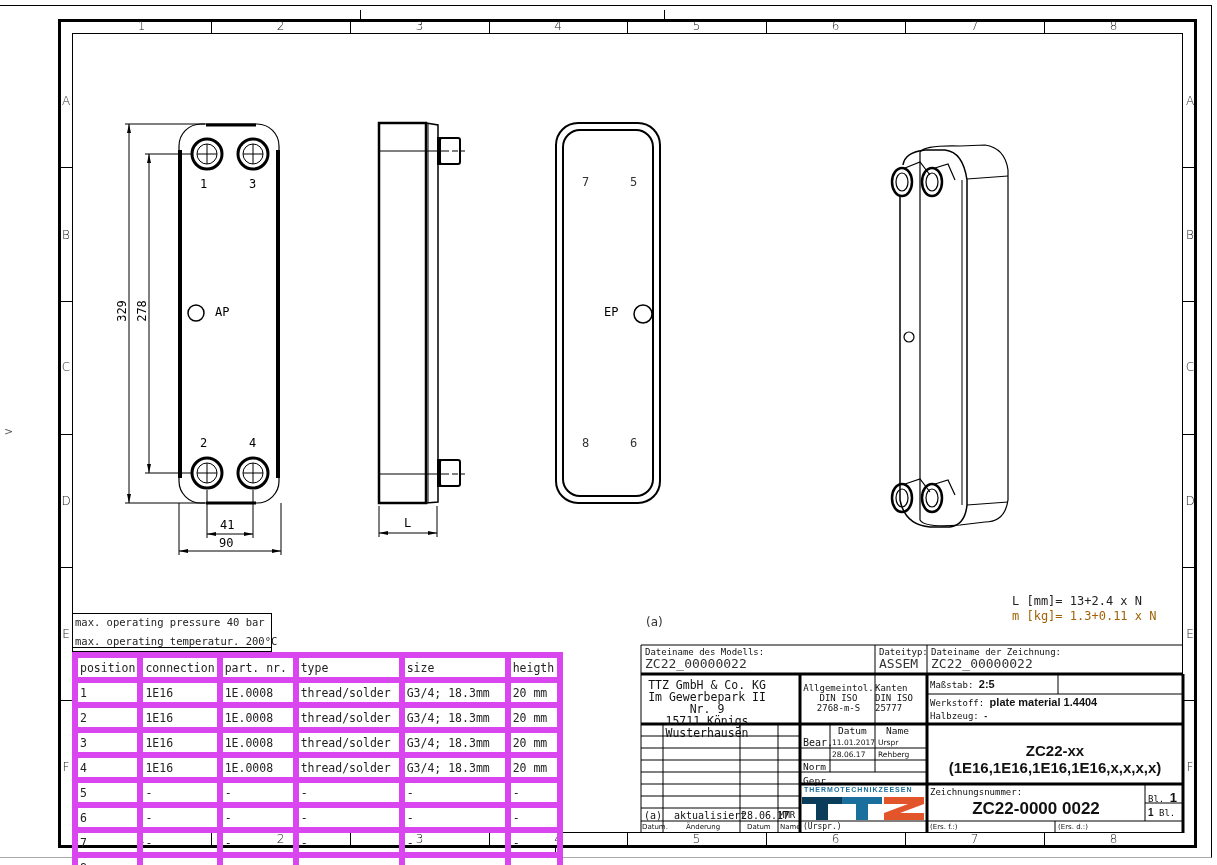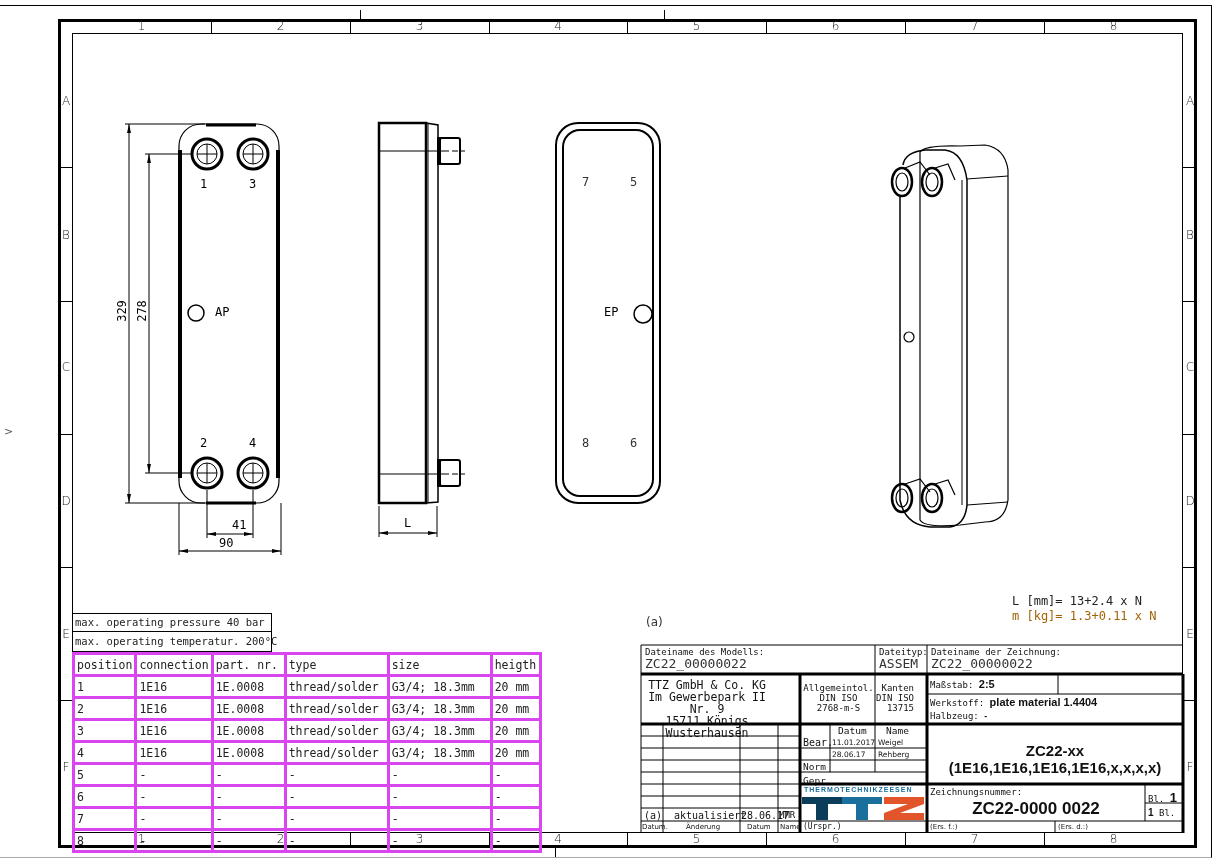--- a/index.html
+++ b/index.html
@@ -6,21 +6,21 @@
   body { width:1217px; height:865px; position:relative; overflow:hidden; font-family:"DejaVu Sans", sans-serif; color:#000; }
   .abs { position:absolute; }
   .sheet { position:absolute; left:0; top:5px; width:1212px; height:853px; border-top:1px solid #000; border-right:1px solid #000; border-bottom:1px solid #aaa; box-sizing:border-box; }
   .frame-outer { position:absolute; left:58px; top:19px; width:1139px; height:829px; border:3px solid #000; box-sizing:border-box; }
   .frame-inner { position:absolute; left:72px; top:33px; width:1111px; height:800px; border:1px solid #000; box-sizing:border-box; }
   .gl { font-family:"DejaVu Sans", sans-serif; font-size:12px; font-weight:200; color:#222; position:absolute; text-align:center; }
   .tick-v { position:absolute; width:1px; background:#000; }
   .tick-h { position:absolute; height:1px; background:#000; }
   .svgdraw { position:absolute; left:0; top:0; }
   table.parts { position:absolute; border-collapse:collapse; font-family:"DejaVu Sans Mono", monospace; font-size:11.5px; }
-  table.parts td { border:3px solid #d946ef; padding:0 2px; height:19px; white-space:nowrap; color:#222; }
+  table.parts td { border:6px solid #d946ef; padding:0 2px; height:19px; white-space:nowrap; color:#222; }
   .cond { position:absolute; border:1px solid #000; font-family:"DejaVu Sans Mono", monospace; font-size:10.5px; padding:0 2px; box-sizing:border-box; white-space:nowrap; color:#222; }
   .tb { position:absolute; font-family:"DejaVu Sans", sans-serif; color:#111; }
   .small { font-size:9px; font-family:"DejaVu Sans Mono", monospace;text-align:center; }
   .mono { font-family:"DejaVu Sans Mono", monospace; }
   .bold { font-weight:bold; font-family:"Liberation Sans", sans-serif; }
 </style>
 </head>
 <body>
 
 <div class="sheet"></div>
@@ -231,36 +231,36 @@
   </g>
 </svg>
 
 <div class="abs mono" style="left:200px;top:177px;font-size:12px;">1</div>
 <div class="abs mono" style="left:249px;top:177px;font-size:12px;">3</div>
 <div class="abs mono" style="left:200px;top:436px;font-size:12px;">2</div>
 <div class="abs mono" style="left:249px;top:436px;font-size:12px;">4</div>
 <div class="abs mono" style="left:215px;top:305px;font-size:12px;">AP</div>
 <div class="abs mono" style="left:107px;top:304px;font-size:12px;transform:rotate(-90deg);transform-origin:center;width:30px;text-align:center;">329</div>
 <div class="abs mono" style="left:127px;top:304px;font-size:12px;transform:rotate(-90deg);transform-origin:center;width:30px;text-align:center;">278</div>
-<div class="abs mono" style="left:232px;top:518px;font-size:12px;">41</div>
+<div class="abs mono" style="left:220px;top:518px;font-size:12px;">41</div>
 <div class="abs mono" style="left:219px;top:536px;font-size:12px;">90</div>
 
 <div class="abs mono" style="left:404px;top:516px;font-size:12px;">L</div>
 
 <div class="abs mono" style="left:582px;top:175px;font-size:12px;color:#333;">7</div>
 <div class="abs mono" style="left:630px;top:175px;font-size:12px;color:#333;">5</div>
 <div class="abs mono" style="left:582px;top:436px;font-size:12px;color:#333;">8</div>
 <div class="abs mono" style="left:630px;top:436px;font-size:12px;color:#333;">6</div>
 <div class="abs mono" style="left:604px;top:305px;font-size:12px;">EP</div>
 
 <div class="abs mono" style="left:1012px;top:594px;font-size:12px;color:#222;">L [mm]= 13+2.4 x N</div>
 <div class="abs mono" style="left:1012px;top:609px;font-size:12px;color:#a16207;">m [kg]= 1.3+0.11 x N</div>
 <div class="abs" style="left:646px;top:615px;font-size:12px;color:#333;">(a)</div>
 
-<div class="cond" style="left:72px;top:613px;width:200px;height:19px;line-height:17px;">max. operating pressure 40 bar</div>
+<div class="cond" style="left:72px;top:613px;width:200px;height:35px;line-height:17px;">max. operating pressure 40 bar</div>
 <div class="cond" style="left:72px;top:632px;width:200px;height:20px;line-height:18px;border-top:none;">max. operating temperatur. 200°C</div>
 
 <table class="parts" style="left:72px;top:652px;">
   <tbody>
       <tr>
     <td style="width:52px">position</td>
     <td style="width:66px">connection</td>
     <td style="width:66px">part. nr.</td>
     <td style="width:96px">type</td>
     <td style="width:96px">size</td>
@@ -343,44 +343,44 @@
 <div class="tb mono" style="left:641px;top:679px;width:132px;text-align:center;font-size:11.5px;line-height:12px;">
   <div>TTZ GmbH &amp; Co. KG</div>
   <div>Im Gewerbepark II Nr. 9</div>
   <div>15711 Königs Wusterhausen</div>
 </div>
 <div class="tb small" style="left:802px;top:683px;width:73px;text-align:center;line-height:10px;">
   <div>Allgemeintol.</div>
   <div>DIN ISO</div>
   <div>2768-m-S</div>
 </div>
-<div class="tb small" style="left:875px;top:683px;width:39px;text-align:right;line-height:10px;">
+<div class="tb small" style="left:875px;top:683px;width:39px;text-align:left;line-height:10px;">
   <div>Kanten</div>
   <div>DIN ISO</div>
-  <div>13715</div>
+  <div>25777</div>
 </div>
 
 <div class="tb small" style="left:930px;top:678px;">
   <span>Maßstab:</span>
   <span class="bold" style="font-size:11px;">2:5</span>
 </div>
 <div class="tb small" style="left:930px;top:696px;">
   <span>Werkstoff:</span>
   <span class="bold" style="font-size:11px;">plate material 1.4404</span>
 </div>
 <div class="tb small" style="left:930px;top:711px;">
   <span>Halbzeug:</span>
   <span class="bold">-</span>
 </div>
 
 <div class="tb mono" style="left:838px;top:725px;font-size:9.5px;">Datum</div>
 <div class="tb mono" style="left:886px;top:725px;font-size:9.5px;">Name</div>
 <div class="tb mono" style="left:803px;top:737px;font-size:10px;">Bear.</div>
 <div class="tb" style="left:832px;top:738px;font-size:7.5px;">11.01.2017</div>
-<div class="tb" style="left:878px;top:738px;font-size:7.5px;">Weigel</div>
+<div class="tb" style="left:878px;top:738px;font-size:7.5px;">Urspr</div>
 <div class="tb mono" style="left:803px;top:749px;font-size:9.5px;margin-top:26px;">Gepr.</div>
 <div class="tb" style="left:832px;top:750px;font-size:7.5px;">28.06.17</div>
 <div class="tb" style="left:878px;top:750px;font-size:7.5px;">Rehberg</div>
 <div class="tb mono" style="left:803px;top:761px;font-size:9.5px;">Norm</div>
 
 <div class="tb bold" style="left:927px;top:742px;width:256px;text-align:center;font-size:15px;">ZC22-xx (1E16,1E16,1E16,1E16,x,x,x,x)</div>
 
 <div class="abs" style="left:802px;top:786px;width:124px;height:34px;">
   <div class="abs" style="left:2px;top:0;font-size:7px;font-weight:bold;letter-spacing:1px;color:#1a6f9c;font-family:'Liberation Sans',sans-serif;white-space:nowrap;">THERMOTECHNIKZEESEN</div>
   <svg class="abs" style="left:0;top:9px;" width="124" height="25">

